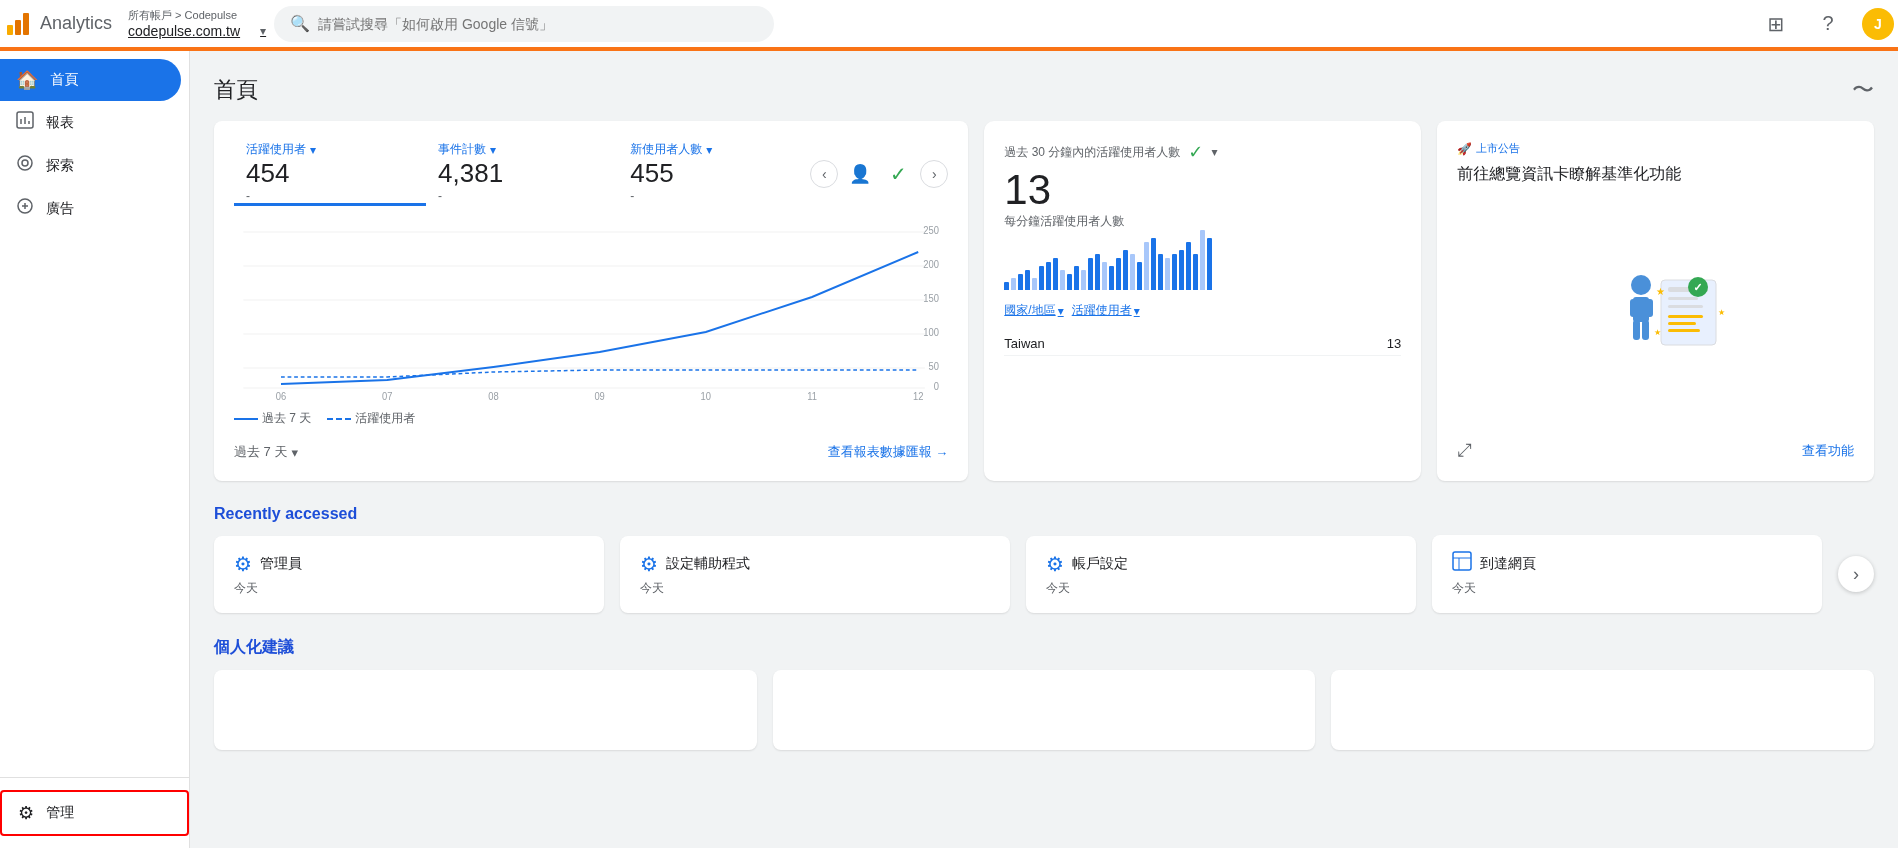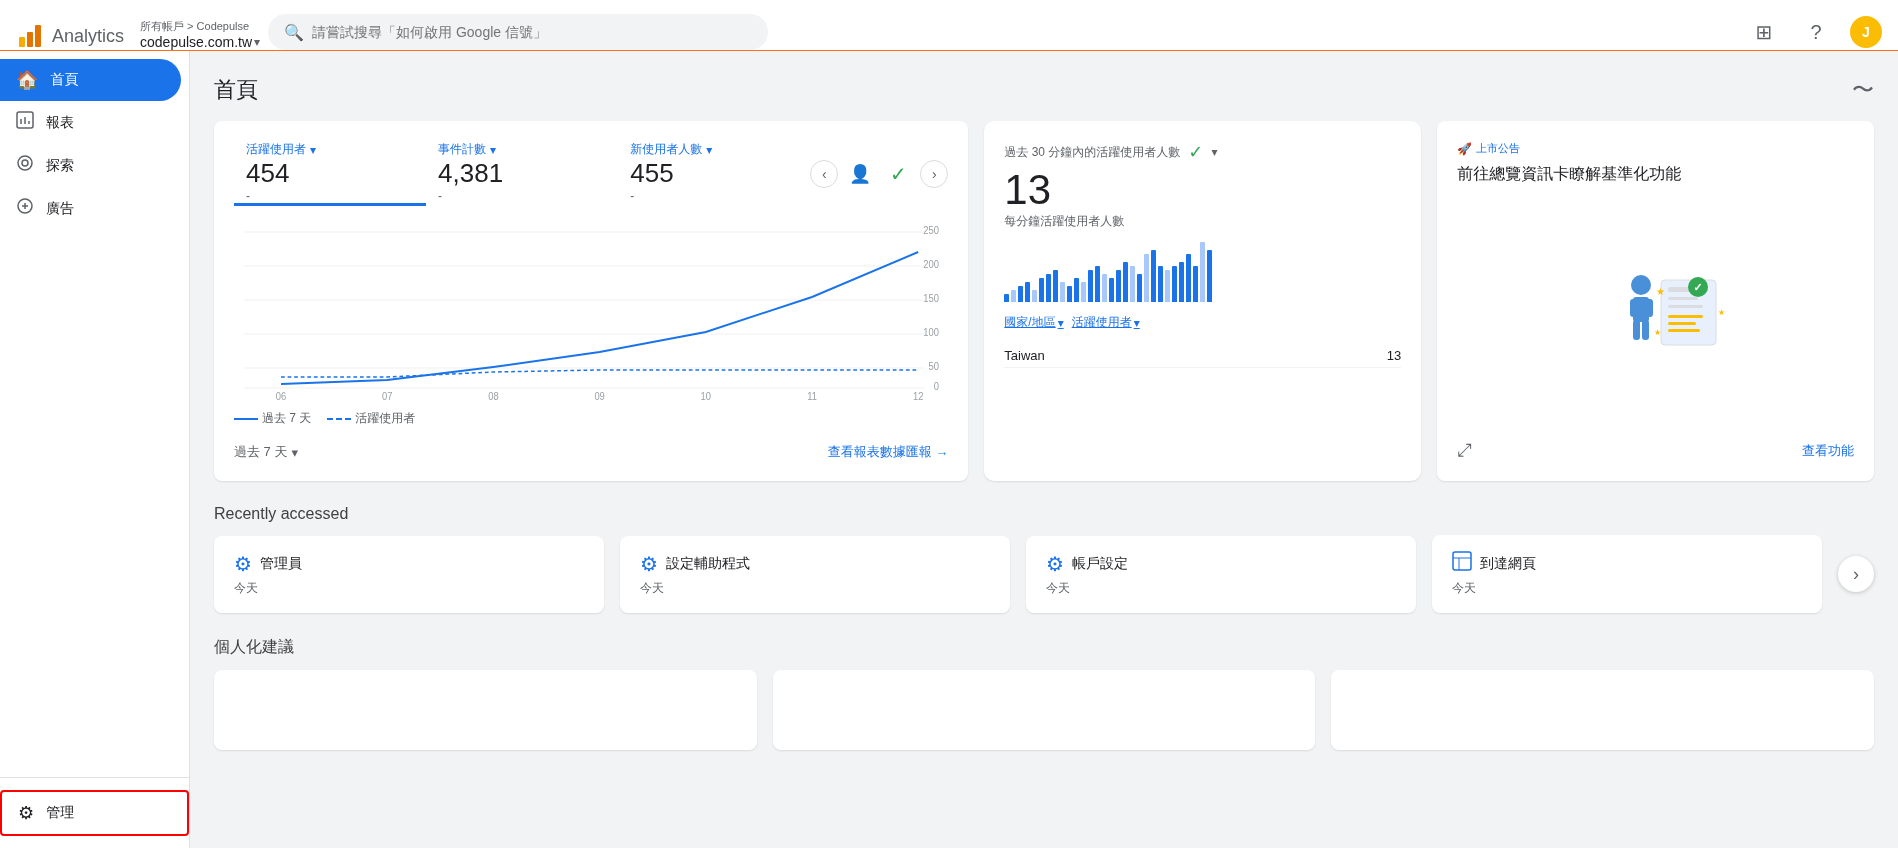--- a/index.html
+++ b/index.html
@@ -3,23 +3,23 @@
   <meta charset="utf-8">
   <style>
     * { box-sizing: border-box; margin: 0; padding: 0; }
     body { font-family: 'Google Sans', Arial, sans-serif; background: #f1f3f4; display: flex; flex-direction: column; height: 848px; overflow: hidden; }
 
     
     .top-header {
       background: #fff;
       height: 51px;
       display: flex;
-      align-items: flex-end;
-      padding: 0 16px;
-      border-bottom: 1px solid #f97316;
+      align-items: center;
+      padding: 0 4px;
+      border-bottom: 4px solid #f97316;
       flex-shrink: 0;
       position: relative;
       z-index: 10;
     }
     .logo-area {
       display: flex;
       align-items: center;
       gap: 8px;
       margin-right: 16px;
     }
@@ -39,22 +39,23 @@
     }
     .account-breadcrumb {
       font-size: 11px;
       color: #5f6368;
     }
     .account-name {
       font-size: 14px;
       color: #202124;
       display: flex;
       align-items: center;
-      gap: 2px;
-      cursor: pointer;
+      gap: 20px;
+      cursor: pointer;
+      text-decoration: underline;
     }
     .chevron-down { font-size: 12px; color: #5f6368; }
     .search-bar {
       flex: 1;
       max-width: 500px;
       background: #f1f3f4;
       border-radius: 24px;
       display: flex;
       align-items: center;
       padding: 0 16px;
@@ -289,21 +290,21 @@
       display: flex;
       align-items: center;
       gap: 8px;
     }
     .realtime-number {
       font-size: 42px;
       color: #202124;
       font-weight: 300;
       line-height: 1.1;
     }
-    .realtime-sub { font-size: 12px; color: #5f6368; margin-bottom: 12px; }
+    .realtime-sub { font-size: 12px; color: #5f6368; }
     .bar-chart {
       display: flex;
       align-items: flex-end;
       gap: 2px;
       height: 60px;
       margin-bottom: 12px;
     }
     .bar { background: #1a73e8; border-radius: 1px 1px 0 0; min-width: 5px; }
     .bar.light { background: #a8c7fa; }
     .realtime-filters {
@@ -368,23 +369,23 @@
     .ann-footer {
       display: flex;
       justify-content: space-between;
       align-items: center;
     }
     .expand-btn { color: #5f6368; cursor: pointer; font-size: 18px; }
 
     
     .section-title {
       font-size: 16px;
-      color: #404040;
+      color: #1d4ed8;
       margin-bottom: 12px;
-      font-weight: 400;
+      font-weight: 700;
     }
     .recent-cards {
       display: flex;
       gap: 16px;
       margin-bottom: 24px;
       align-items: center;
     }
     .recent-card {
       background: #fff;
       border-radius: 8px;

